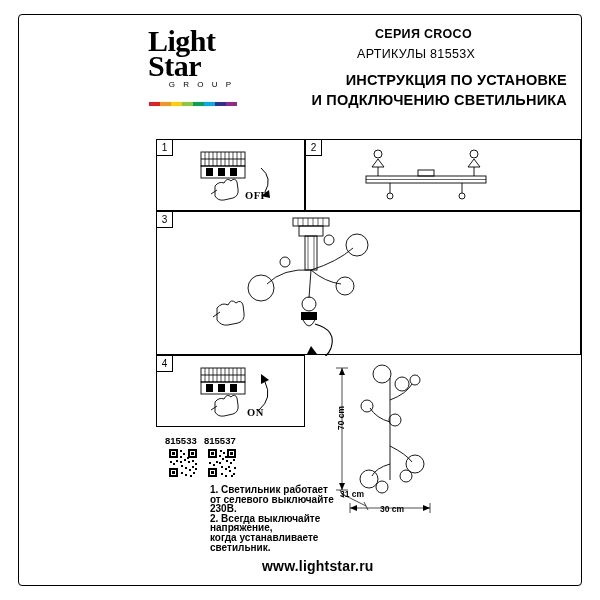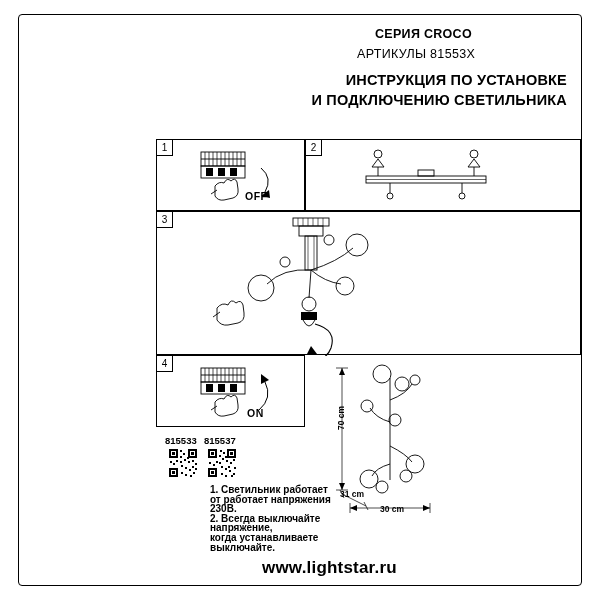--- a/index.html
+++ b/index.html
@@ -106,20 +106,21 @@
   #box1 { left: 156px; top: 139px; width: 149px; height: 72px; }
   #box2 { left: 305px; top: 139px; width: 276px; height: 72px; }
   #box3 { left: 156px; top: 211px; width: 425px; height: 144px; }
   #box4 { left: 156px; top: 355px; width: 149px; height: 72px; }
 
   .lbl {
     position: absolute;
     font-size: 10.5px;
     font-weight: bold;
     letter-spacing: 0.5px;
+    font-family: Liberation Serif, serif;
   }
   #off-label { left: 245px; top: 190px; }
   #on-label  { left: 247px; top: 407px; }
 
   
   .code-label {
     position: absolute;
     font-size: 9.5px;
     font-weight: bold;
   }
@@ -150,35 +151,50 @@
     font-weight: bold;
   }
   #dim-h { left: 336px; top: 430px; transform: rotate(-90deg); transform-origin: left top; }
   #dim-d { left: 340px; top: 489px; }
   #dim-w { left: 380px; top: 504px; }
 
   
   .site {
     position: absolute;
     left: 262px; top: 558px;
-    font-size: 17px;
+    font-size: 14px;
     font-weight: bold;
     letter-spacing: 0.2px;
   }
 
   svg { display: block; }
   .svg-abs { position: absolute; left: 0; top: 0; }
 </style>
 </head>
 <body>
 
 <div class="page">
 
   <div class="frame"></div>
 
+  <div class="logo">
+    <div class="logo-text">Light</div>
+    <div class="logo-text">Star</div>
+    <div class="logo-group">G R O U P</div>
+    <div class="logo-bars">
+      <i style="background:#e31e24"></i>
+        <i style="background:#f7941e"></i>
+        <i style="background:#ffcc00"></i>
+        <i style="background:#8dc63f"></i>
+        <i style="background:#00a651"></i>
+        <i style="background:#00aeef"></i>
+        <i style="background:#2e3192"></i>
+        <i style="background:#92278f"></i>
+    </div>
+  </div>
 
   <div class="hdr-series">СЕРИЯ CROCO</div>
   <div class="hdr-art">АРТИКУЛЫ 81553X</div>
   <div class="hdr-title">
     <div>ИНСТРУКЦИЯ ПО УСТАНОВКЕ</div>
     <div>И ПОДКЛЮЧЕНИЮ СВЕТИЛЬНИКА</div>
   </div>
 
   <div class="box" id="box1">
     <div class="step-num">1</div>
@@ -388,23 +404,23 @@
         <rect x="18" y="27" width="2" height="2"></rect>
         <rect x="21" y="18" width="2" height="2"></rect>
       <rect x="27" y="19" width="2" height="2"></rect>
         <rect x="18" y="8" width="2" height="2"></rect>
         <rect x="24" y="27" width="2" height="2"></rect>
     </g>
   </svg>
 
   <div class="notes">
     <div>1. Светильник работает</div>
-    <div>от работает напряжения 230В.</div>
+    <div>от селевого выключайте 230В.</div>
     <div>2. Всегда выключайте напряжение,</div>
-    <div>когда устанавливаете выключайте.</div>
+    <div>когда устанавливаете светильник.</div>
   </div>
 
   <svg class="svg-abs" style="left:320px; top:360px;" width="230" height="160" viewBox="0 0 230 160">
     <g stroke="#000" fill="none" stroke-width="0.9">
 
       <line x1="70" y1="18" x2="70" y2="120"></line>
       <path d="M70 40 q16 -6 22 -16"></path>
       <path d="M70 62 q-14 -4 -20 -14"></path>
       <path d="M70 86 q16 8 22 16"></path>
       <path d="M70 104 q-14 4 -18 12"></path>

